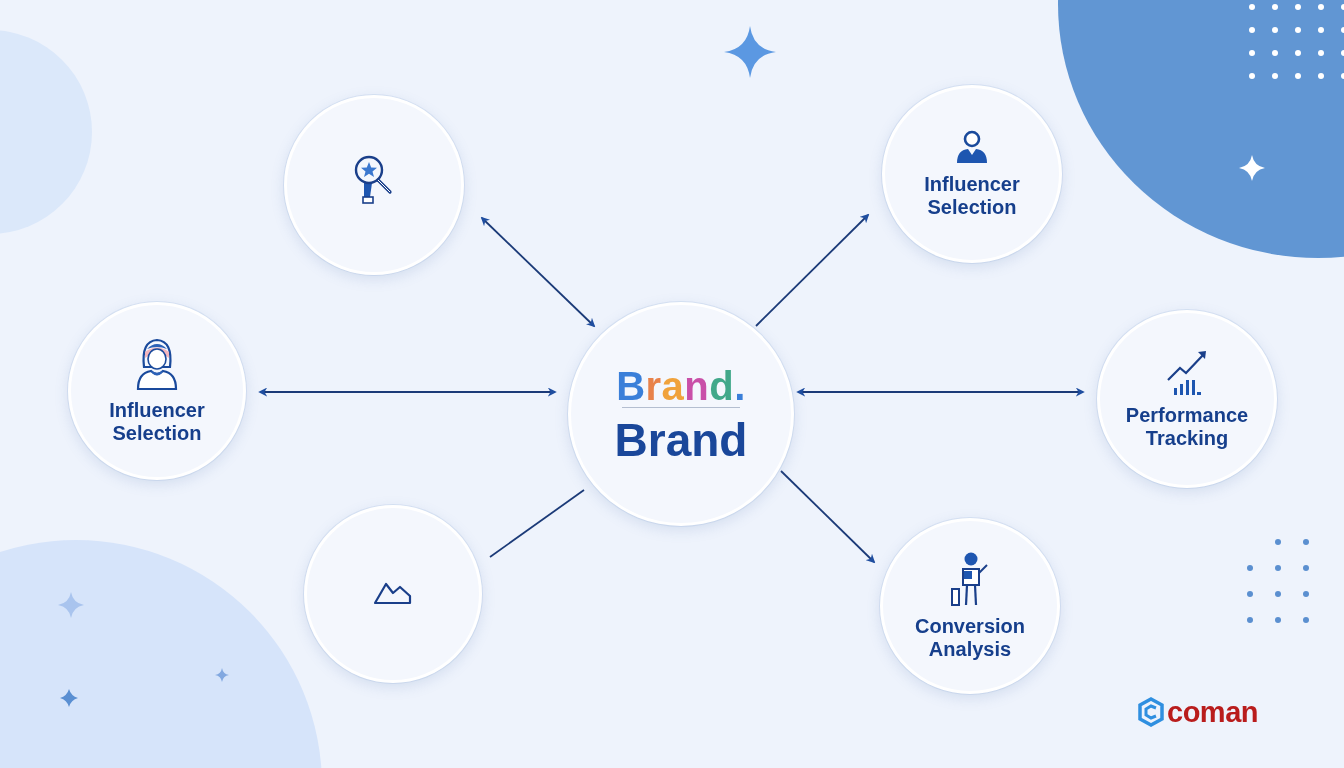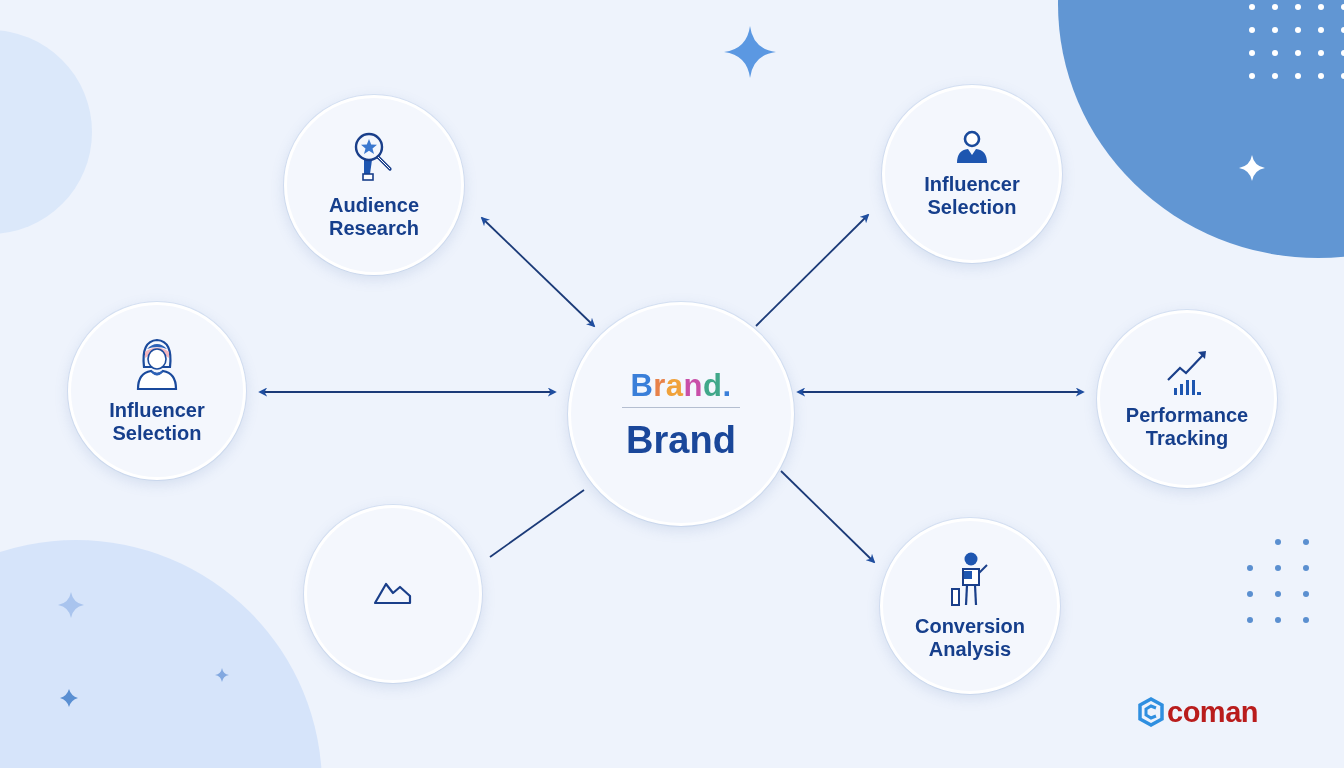--- a/index.html
+++ b/index.html
@@ -24,24 +24,24 @@
     box-sizing: border-box;
   }
   .node-label {
     color: #163f8c; font-weight: bold; font-size: 20px; line-height: 23px; text-align: center;
     white-space: pre-line;
   }
   .node-icon { margin-bottom: 8px; }
   .center-node {
     left: 568px; top: 302px; width: 226px; height: 224px;
   }
-  .brand-colored { font-size: 31px; font-weight: bold; letter-spacing: 0.5px; line-height: 34px; }
+  .brand-colored { font-size: 40px; font-weight: bold; letter-spacing: 0.5px; line-height: 34px; }
   .brand-colored span { display: inline-block; }
   .brand-rule { width: 118px; height: 1px; background: #b4bed0; margin: 4px 0 12px 0; }
-  .brand-main { font-size: 38px; font-weight: bold; color: #1a479a; line-height: 40px; }
+  .brand-main { font-size: 46px; font-weight: bold; color: #1a479a; line-height: 40px; }
   svg.overlay { position: absolute; left: 0; top: 0; }
   .logo {
     position: absolute; left: 1137px; top: 697px; display: flex; align-items: center;
   }
   .logo-text { font-size: 29px; font-weight: bold; color: #b91c1c; letter-spacing: -0.5px; line-height: 30px; }
 </style>
 </head>
 <body>
 
 <div class="bg-blob blob-tl"></div>
@@ -125,22 +125,20 @@
 
 <div class="node" style="left:284px;top:95px;width:180px;height:180px;">
   <svg class="node-icon" width="48" height="56" viewBox="0 0 48 56">
     <path d="M14,30 L22,30 L20,44 L14,44 Z" fill="#1e56b0"></path>
     <rect x="13" y="44" width="10" height="6" fill="#fff" stroke="#1a3f8a" stroke-width="1.6"></rect>
     <circle cx="19" cy="17" r="13" fill="#f4f7fd" stroke="#1a3f8a" stroke-width="2.4"></circle>
     <path d="M19,9 L21.2,14.5 L27,14.8 L22.5,18.4 L24,24 L19,20.8 L14,24 L15.5,18.4 L11,14.8 L16.8,14.5 Z" fill="#3b78cf"></path>
     <line x1="28" y1="27" x2="40" y2="39" stroke="#1a3f8a" stroke-width="3.2" stroke-linecap="round"></line>
     <line x1="28" y1="27" x2="40" y2="39" stroke="#ffffff" stroke-width="1"></line>
   </svg>
-  <div class="node-label">Audience
-Research</div>
 </div>
 
 <div class="node" style="left:882px;top:85px;width:180px;height:178px;">
   <svg class="node-icon" width="36" height="36" viewBox="0 0 36 36">
     <circle cx="18" cy="10" r="7" fill="#ffffff" stroke="#1a4a9c" stroke-width="2.6"></circle>
     <path d="M3,34 Q3,21 14,20 L18,26 L22,20 Q33,21 33,34 Z" fill="#1e56b0"></path>
   </svg>
   <div class="node-label">Influencer
 Selection</div>
 </div>

